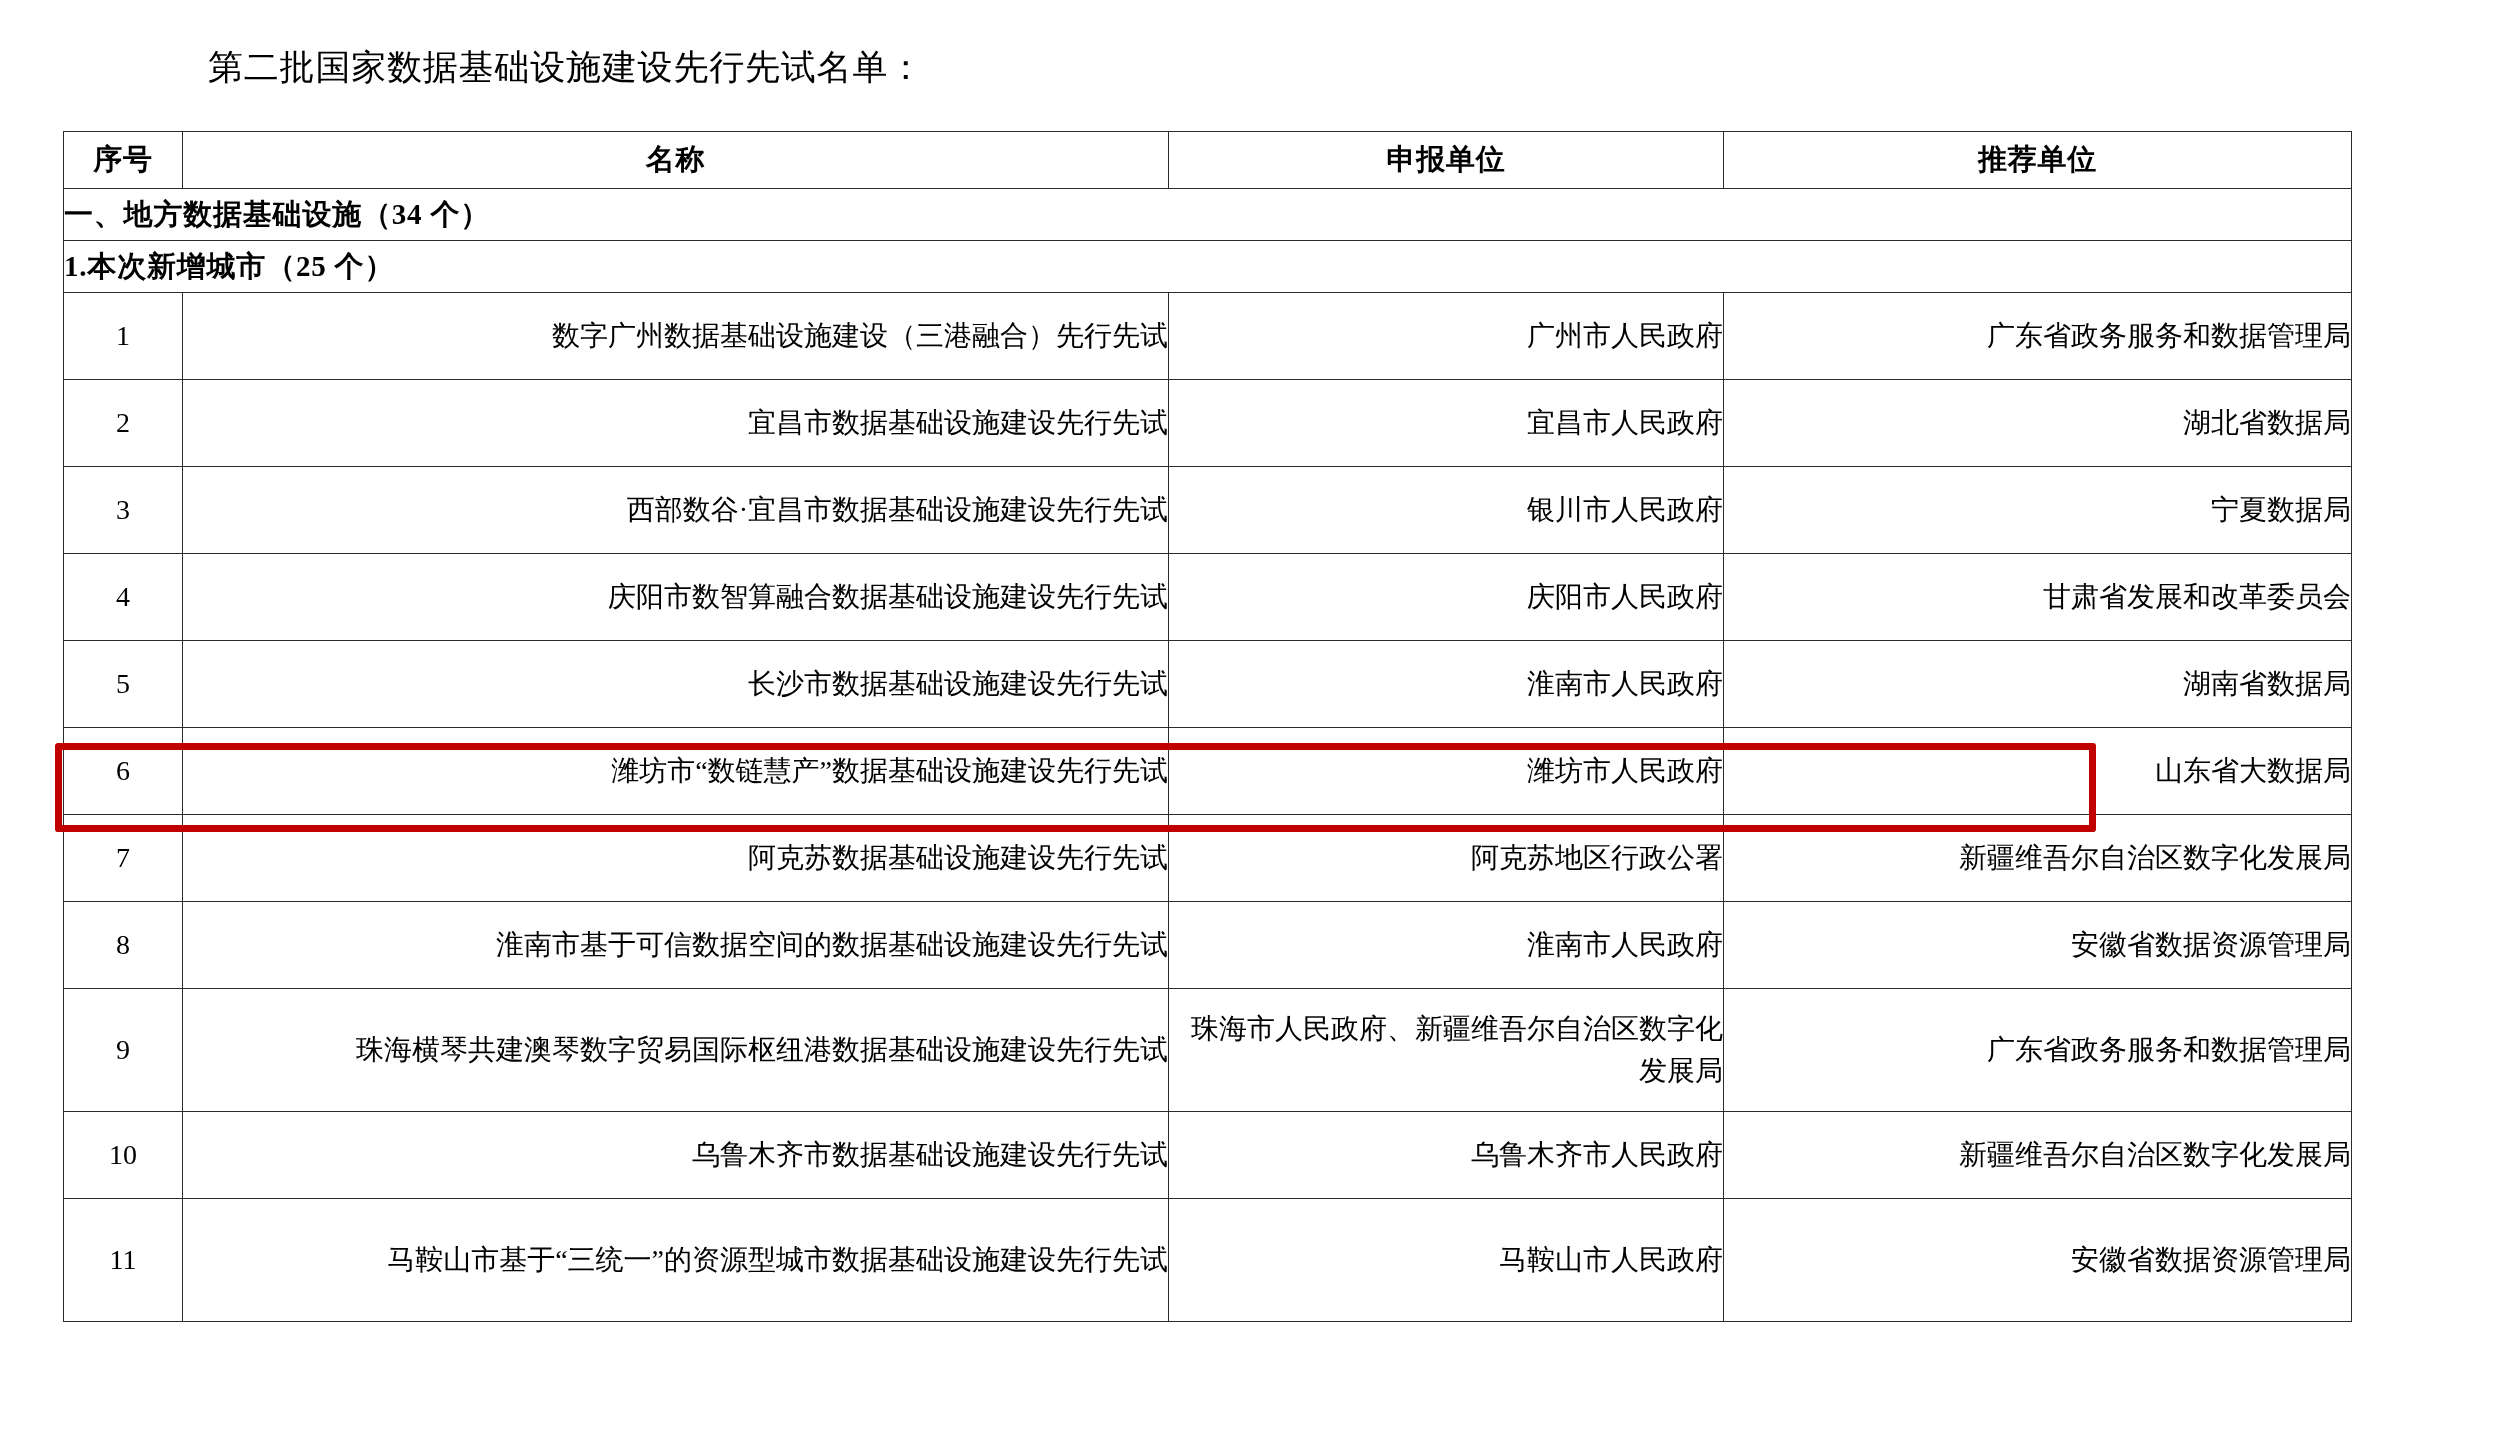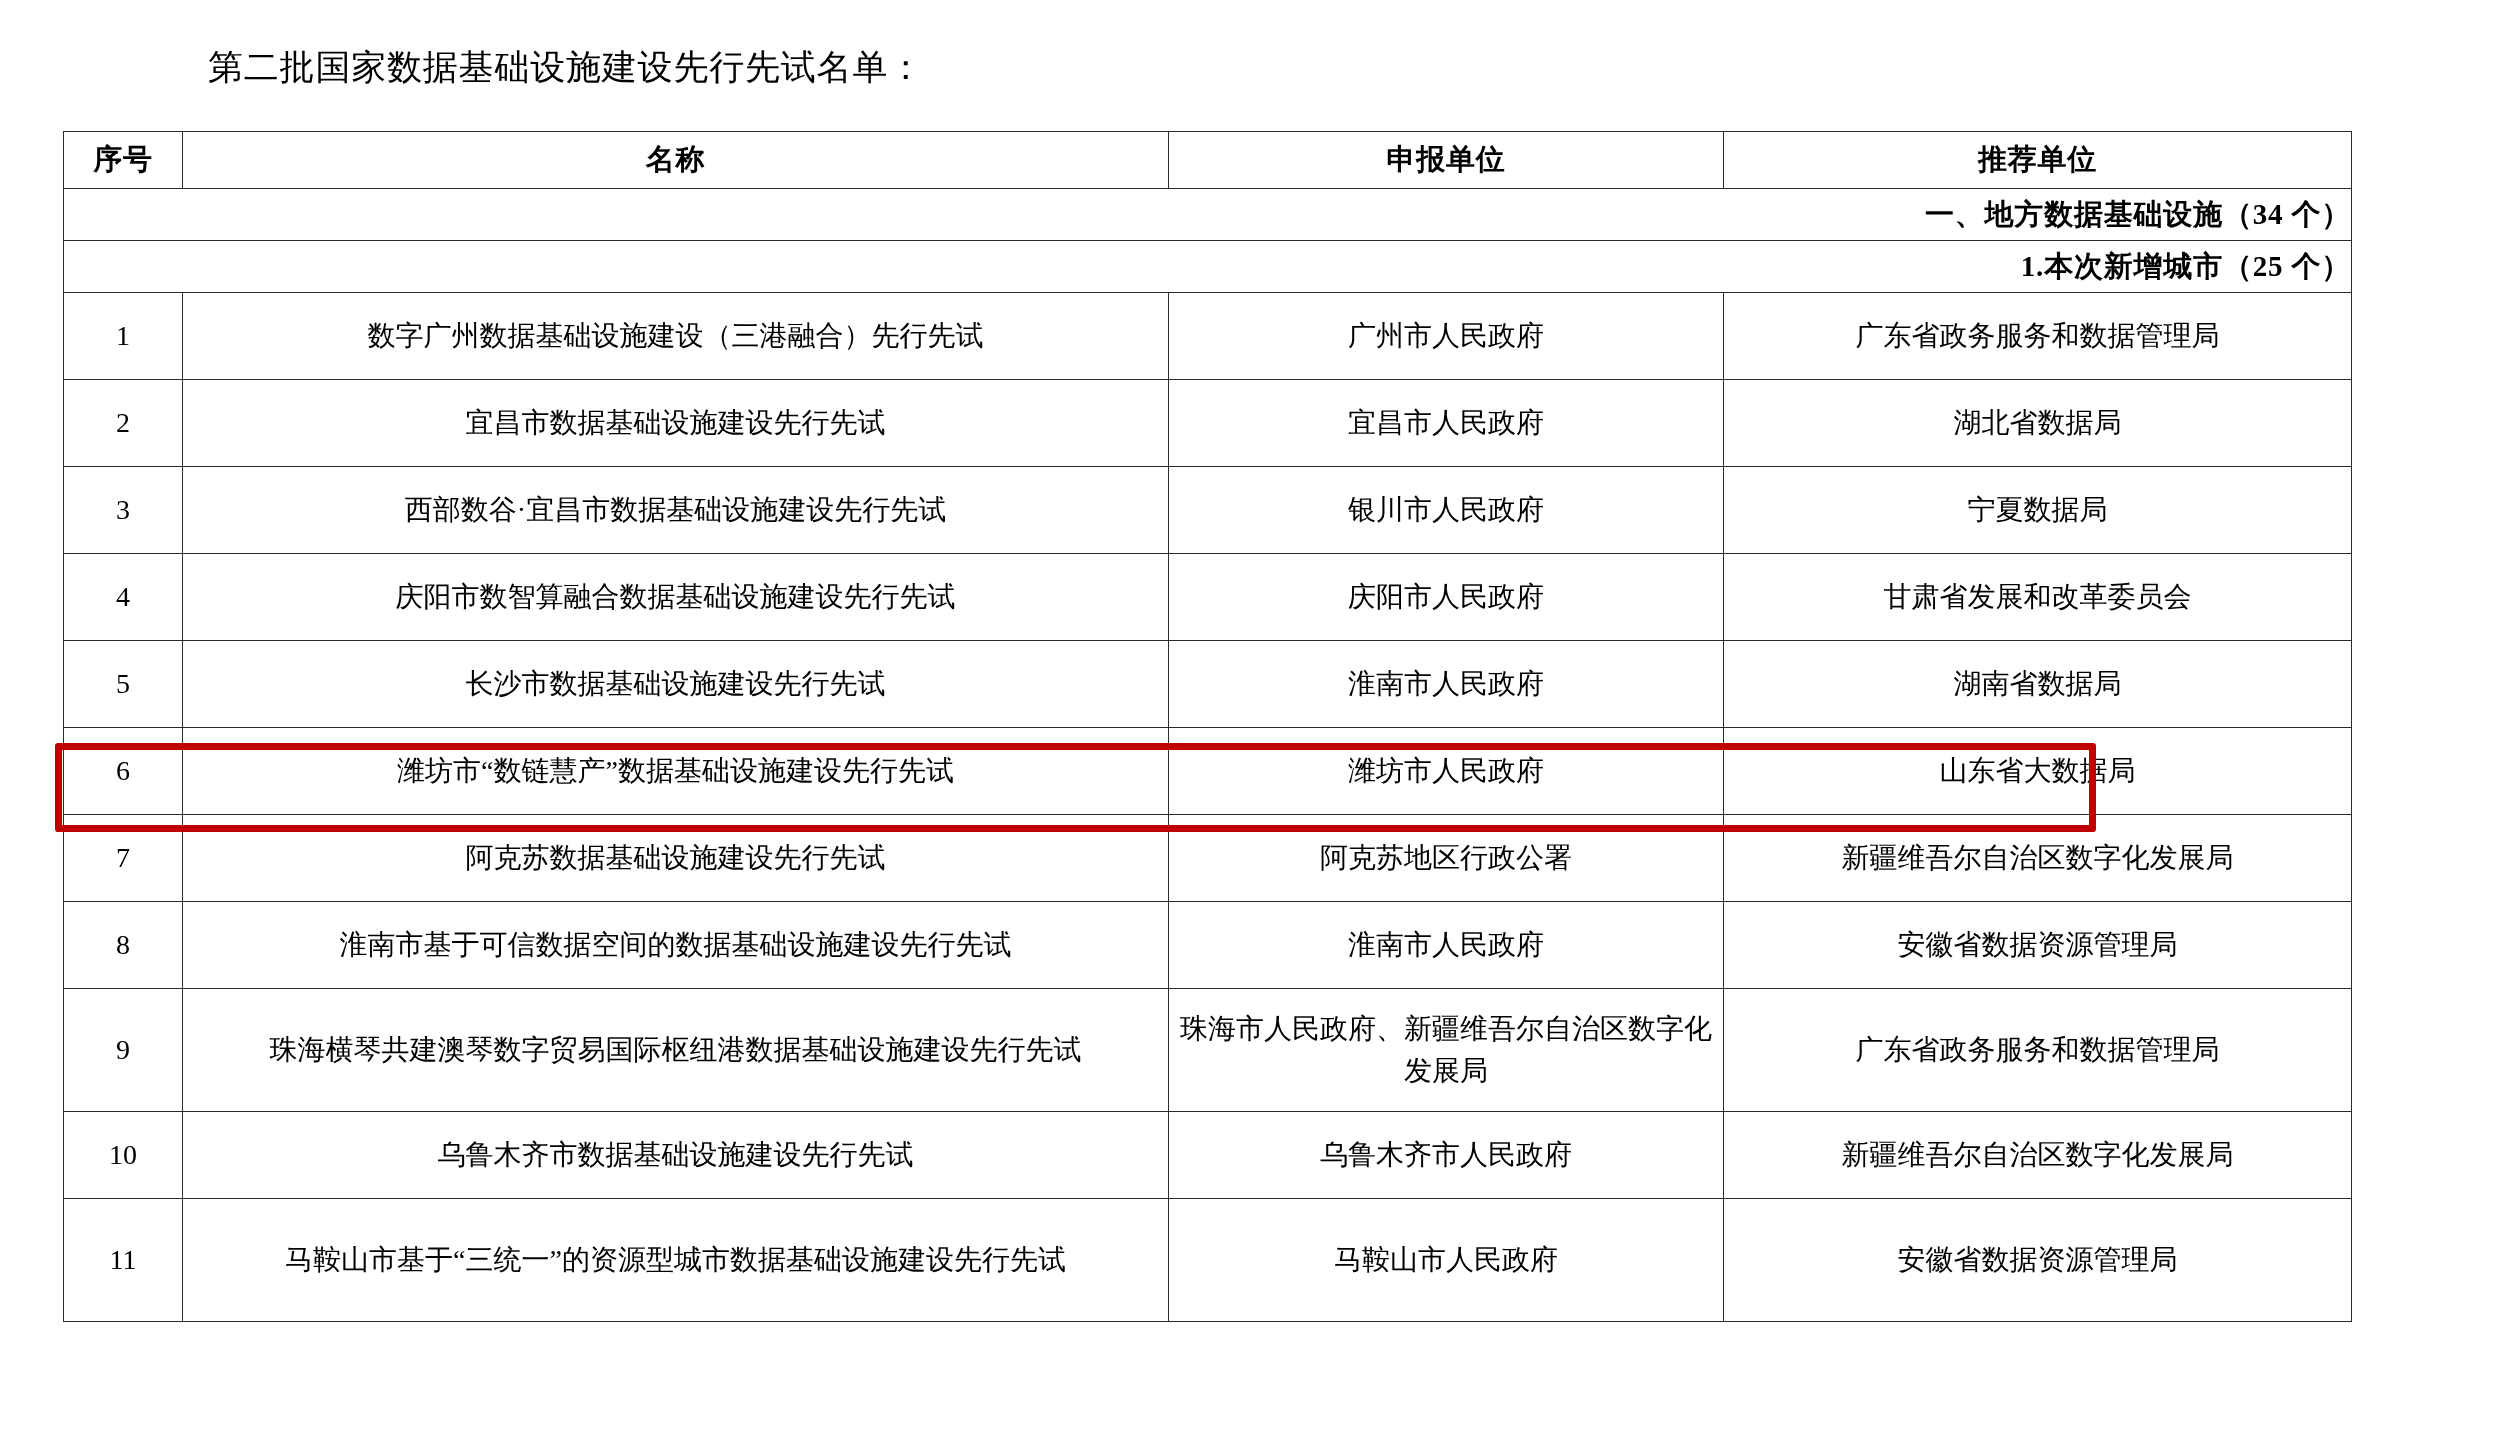--- a/index.html
+++ b/index.html
@@ -53,33 +53,33 @@
   col.c-rec   { width: 628px; }
 
   .hdr-cell {
     text-align: center;
     font-weight: bold;
     height: 56px;
     font-size: 29px;
     letter-spacing: 0.8px;
   }
   .section-cell {
-    text-align: right;
+    text-align: left;
     font-weight: bold;
     height: 51px;
     font-size: 29px;
     letter-spacing: 0.8px;
   }
   .cell-no {
     text-align: center;
     font-size: 28px;
     height: 86px;
   }
   .cell-text {
-    text-align: center;
+    text-align: right;
     padding: 7.8px 15.6px 7.8px 17px;
     font-size: 28px;
     line-height: 1.5;
     margin-top: 8px;
   }
   .tall-row .cell-no, .tall-row .cell-text { height: 122px; }
 
   
   .highlight-box {
     position: absolute;

